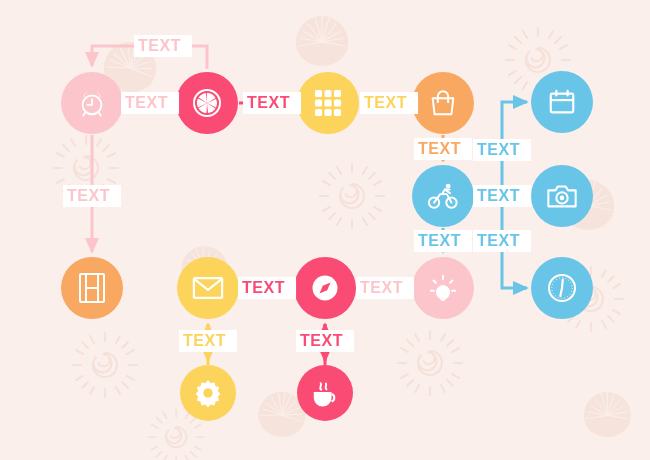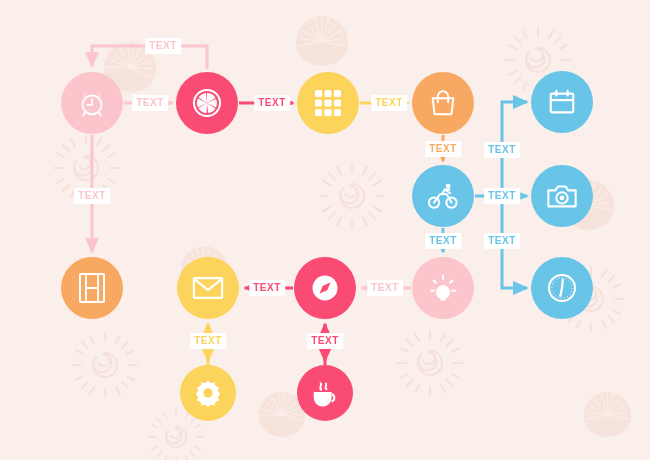--- a/index.html
+++ b/index.html
@@ -31,25 +31,25 @@
     display: flex;
     align-items: center;
     justify-content: center;
     box-sizing: border-box;
   }
   .node svg { display: block; }
 
   .lbl {
     position: absolute;
     background: #FFFFFF;
-    font-size: 10px;
+    font-size: 16px;
     font-weight: bold;
     letter-spacing: 0.5px;
     line-height: 1;
-    padding: 3px 4px 3px 4px;
+    padding: 3px 11px 3px 4px;
     transform: translate(-50%, -50%);
     white-space: nowrap;
     font-family: "Liberation Sans", sans-serif;
   }
 </style>
 </head>
 <body>
 
 <div id="canvas">
 

